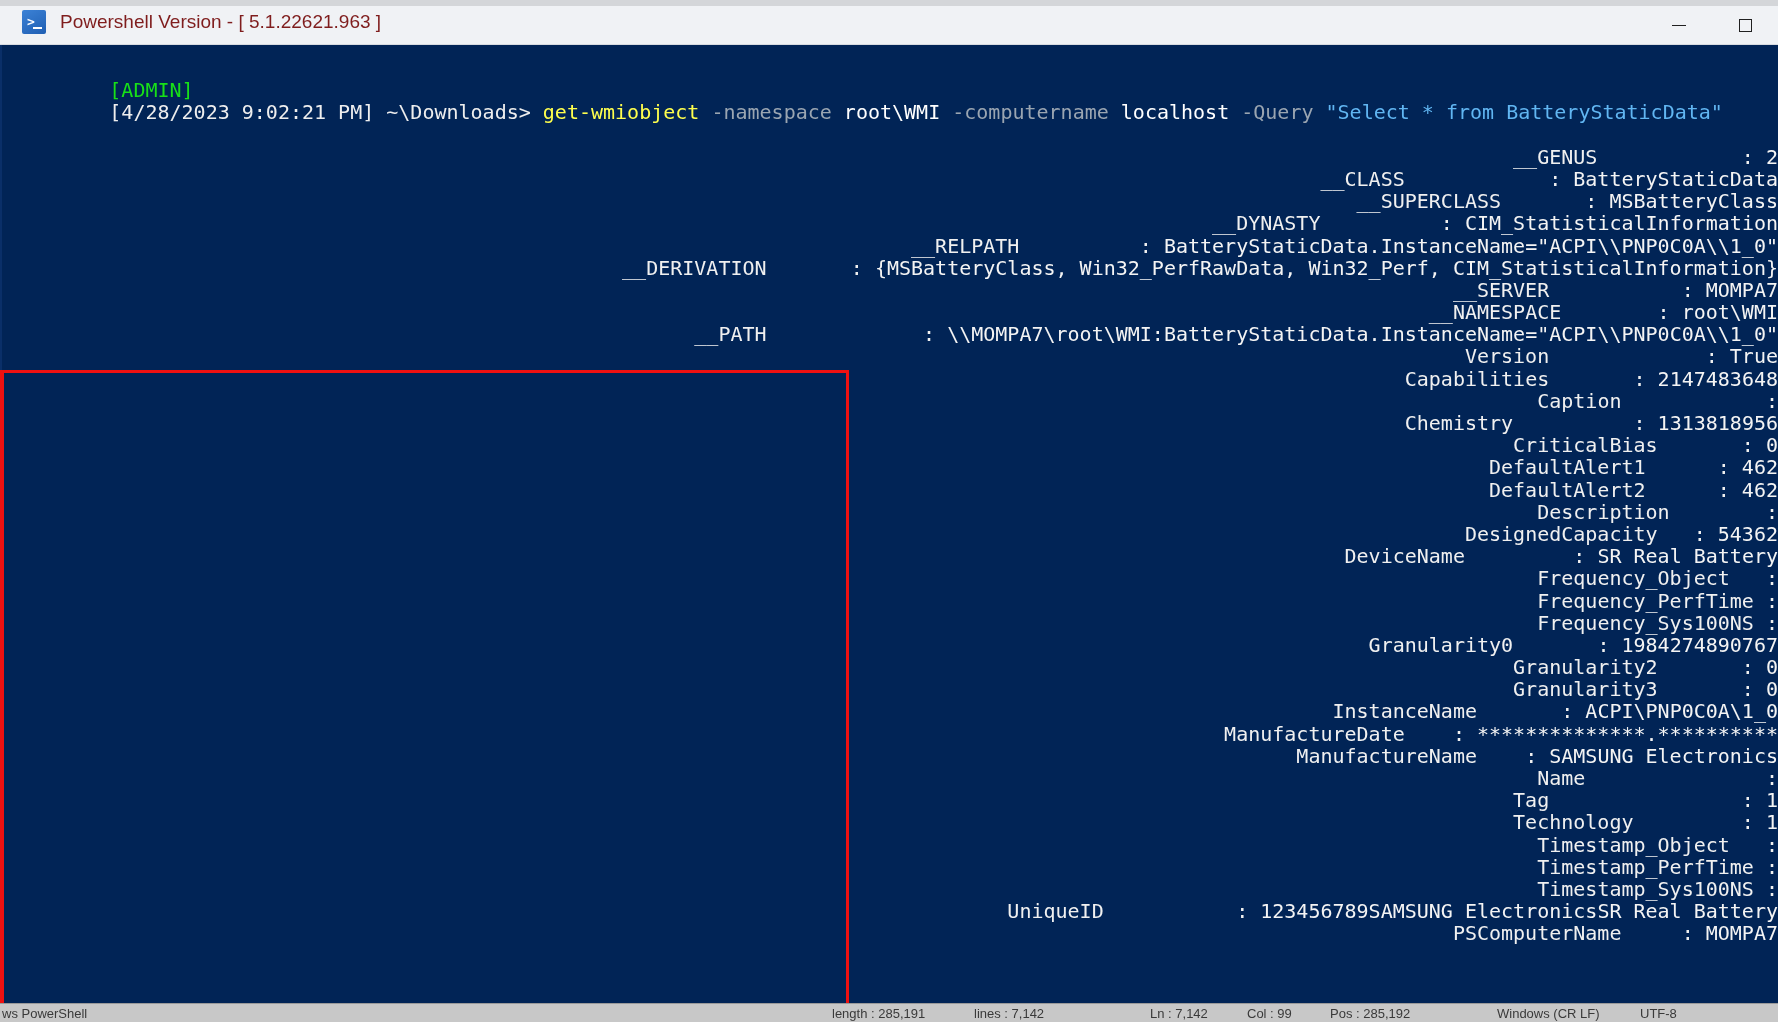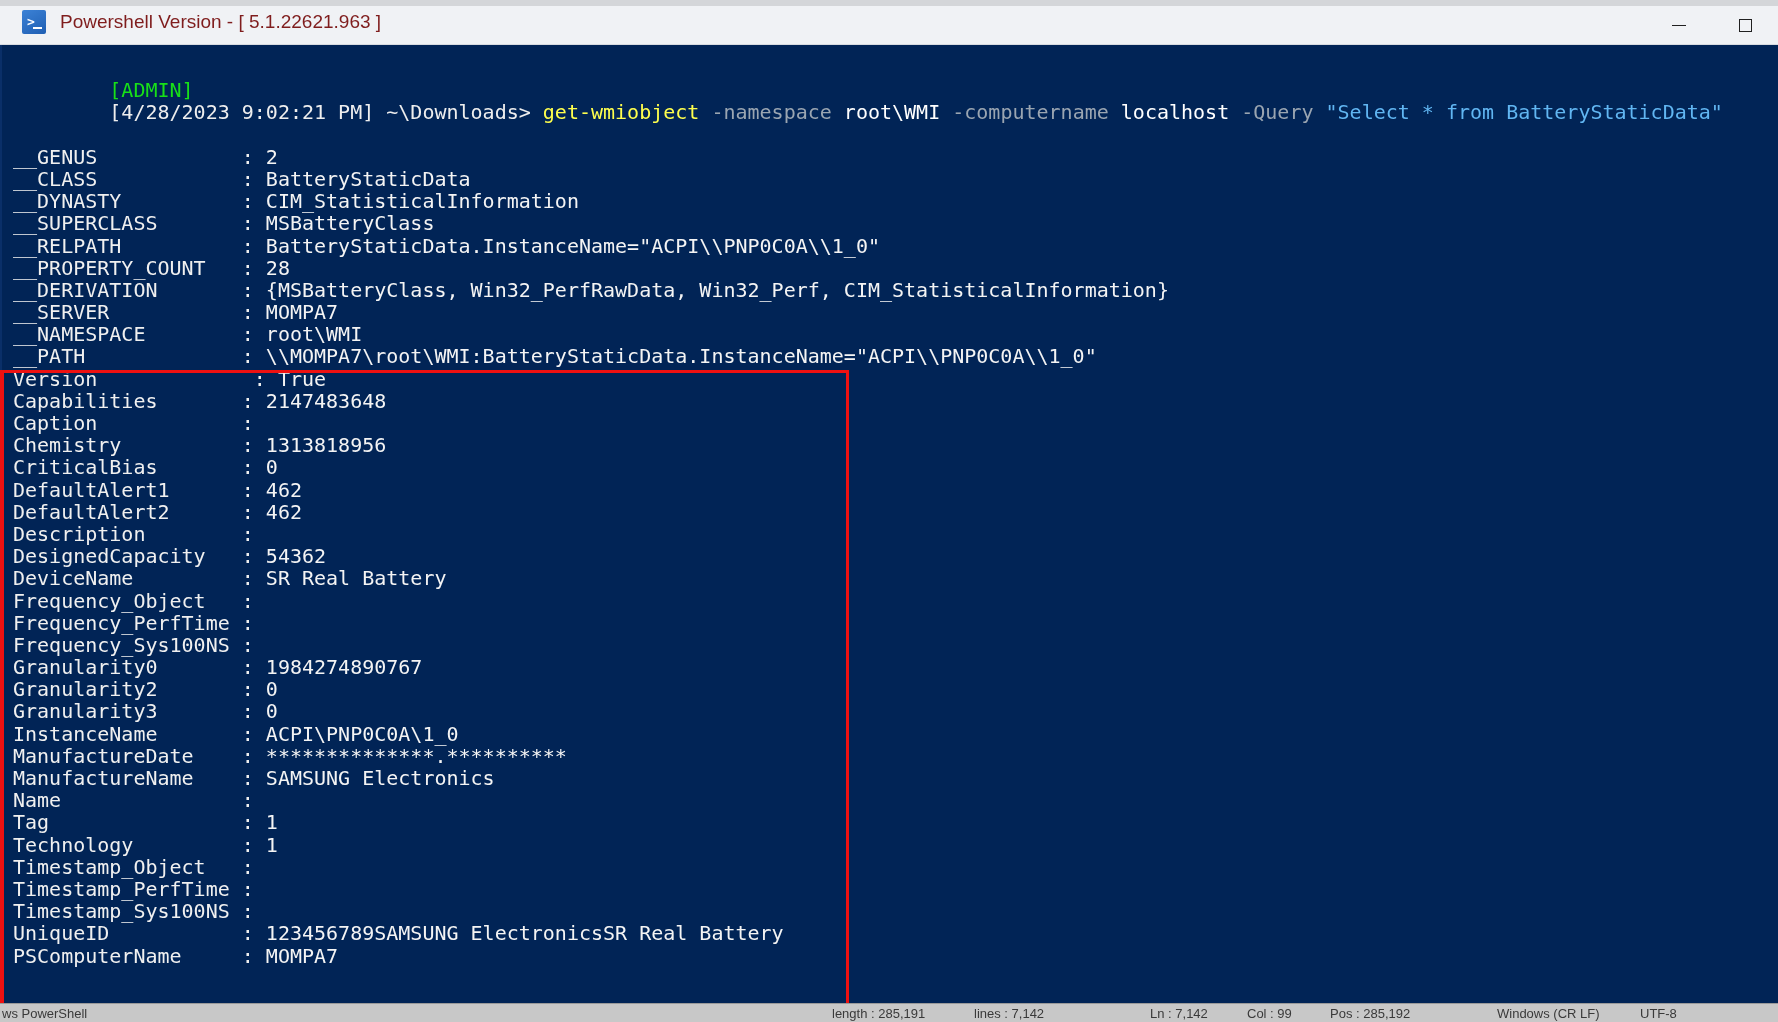--- a/index.html
+++ b/index.html
@@ -125,21 +125,21 @@
 
   .admin  { color: #18e018; }
   .prompt { color: #eeeeee; }
   .cmd    { color: #ffff4d; }
   .param  { color: #9aa5b1; }
   .val    { color: #ffffff; }
   .str    { color: #61b6f2; }
 
   .blank { height: 22.2px; }
 
-  .prop-line { display: block; }
+  .prop-line { display: block; text-align: right; }
   .pkey { color: #f0f0f0; }
   .pcolon { color: #f0f0f0; }
   .pval { color: #f4f4f4; }
 
   
   #redbox {
     position: absolute;
     left: 0px;
     top: 325px;
     width: 849px;
@@ -218,24 +218,23 @@
       <div class="line">
         <span class="prompt">[4/28/2023 9:02:21 PM] ~\Downloads&gt; </span><span class="cmd">get-wmiobject</span><span class="param"> -namespace </span><span class="val">root\WMI</span><span class="param"> -computername </span><span class="val">localhost</span><span class="param"> -Query </span><span class="str">"Select * from BatteryStaticData"</span>
       </div>
 
       <div class="blank"></div>
       <div class="blank"></div>
 
       <div id="sys-props">
           <div class="line prop-line"><span class="pkey">__GENUS            </span><span class="pcolon">:</span><span class="pval"> 2</span></div>
           <div class="line prop-line"><span class="pkey">__CLASS            </span><span class="pcolon">:</span><span class="pval"> BatteryStaticData</span></div>
+          <div class="line prop-line"><span class="pkey">__SUPERCLASS       </span><span class="pcolon">:</span><span class="pval"> MSBatteryClass</span></div>
           <div class="line prop-line"><span class="pkey">__DYNASTY          </span><span class="pcolon">:</span><span class="pval"> CIM_StatisticalInformation</span></div>
-          <div class="line prop-line"><span class="pkey">__SUPERCLASS       </span><span class="pcolon">:</span><span class="pval"> MSBatteryClass</span></div>
           <div class="line prop-line"><span class="pkey">__RELPATH          </span><span class="pcolon">:</span><span class="pval"> BatteryStaticData.InstanceName="ACPI\\PNP0C0A\\1_0"</span></div>
-          <div class="line prop-line"><span class="pkey">__PROPERTY_COUNT   </span><span class="pcolon">:</span><span class="pval"> 28</span></div>
           <div class="line prop-line"><span class="pkey">__DERIVATION       </span><span class="pcolon">:</span><span class="pval"> {MSBatteryClass, Win32_PerfRawData, Win32_Perf, CIM_StatisticalInformation}</span></div>
           <div class="line prop-line"><span class="pkey">__SERVER           </span><span class="pcolon">:</span><span class="pval"> MOMPA7</span></div>
           <div class="line prop-line"><span class="pkey">__NAMESPACE        </span><span class="pcolon">:</span><span class="pval"> root\WMI</span></div>
           <div class="line prop-line"><span class="pkey">__PATH             </span><span class="pcolon">:</span><span class="pval"> \\MOMPA7\root\WMI:BatteryStaticData.InstanceName="ACPI\\PNP0C0A\\1_0"</span></div>
         </div>
       <div id="batt-props">
           <div class="line prop-line"><span class="pkey">Version             </span><span class="pcolon">:</span><span class="pval"> True</span></div>
           <div class="line prop-line"><span class="pkey">Capabilities       </span><span class="pcolon">:</span><span class="pval"> 2147483648</span></div>
           <div class="line prop-line"><span class="pkey">Caption            </span><span class="pcolon">:</span><span class="pval"></span></div>
           <div class="line prop-line"><span class="pkey">Chemistry          </span><span class="pcolon">:</span><span class="pval"> 1313818956</span></div>

